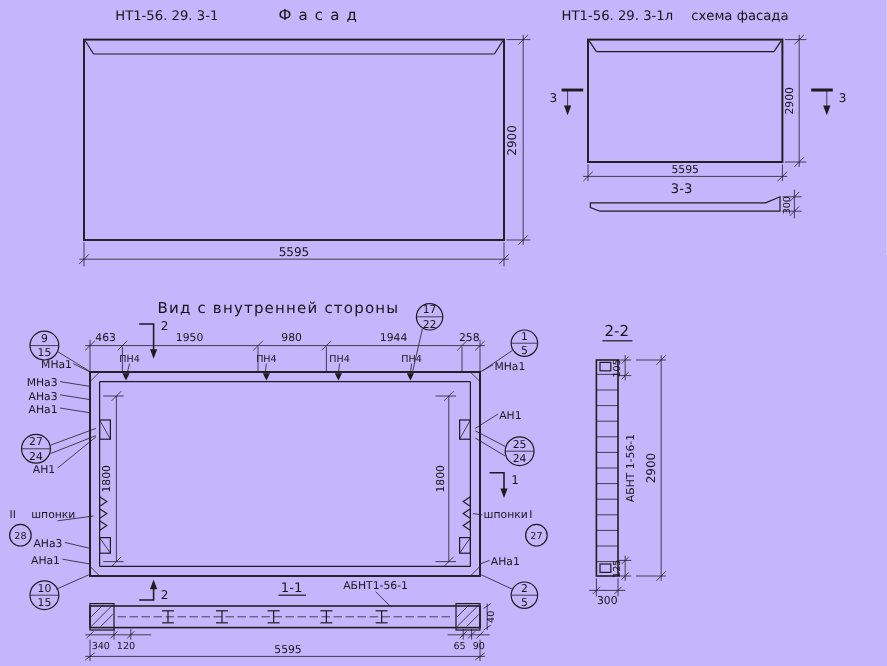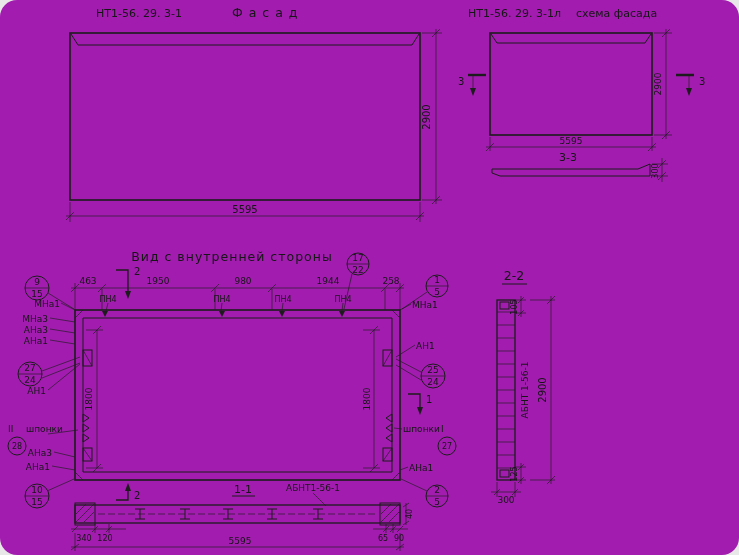--- a/index.html
+++ b/index.html
@@ -1,16 +1,16 @@
 <!DOCTYPE html>
 <html><head>
 <meta charset="utf-8">
 <style>
   html,body{margin:0;padding:0;background:#e8e8e8;}
-  .sheet{width:739px;height:555px;background:#a21caf;position:relative;overflow:hidden;border-radius:17px;}
+  .sheet{width:739px;height:555px;background:#c4b5fd;position:relative;overflow:hidden;}
   svg{display:block;}
   svg text{fill:#161616;font-family:"DejaVu Sans",sans-serif;}
   .o{fill:none;stroke:#1c1c1c;stroke-width:1.6;}
   .m{fill:none;stroke:#1c1c1c;stroke-width:1;}
   .m2{fill:none;stroke:#1c1c1c;stroke-width:1.3;}
   .w2{fill:none;stroke:#1c1c1c;stroke-width:2.4;}
   .t{fill:none;stroke:#1c1c1c;stroke-width:0.65;}
   .dash{stroke-dasharray:7 3;}
   .f{fill:#1c1c1c;stroke:none;}
   .t8{font-size:8px;}

